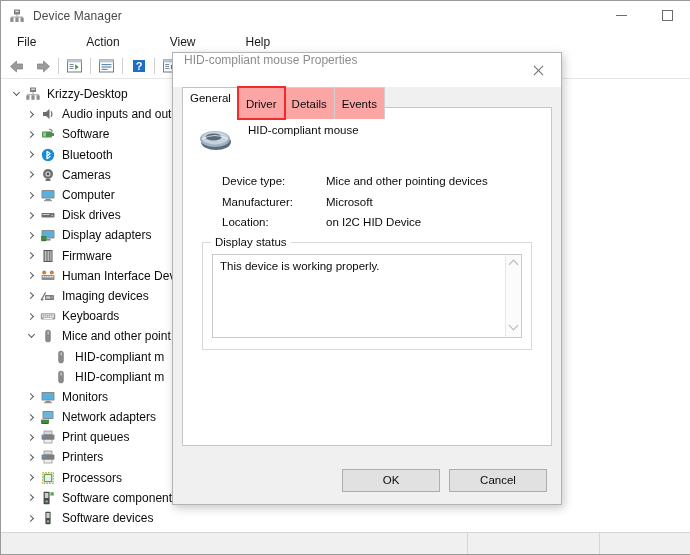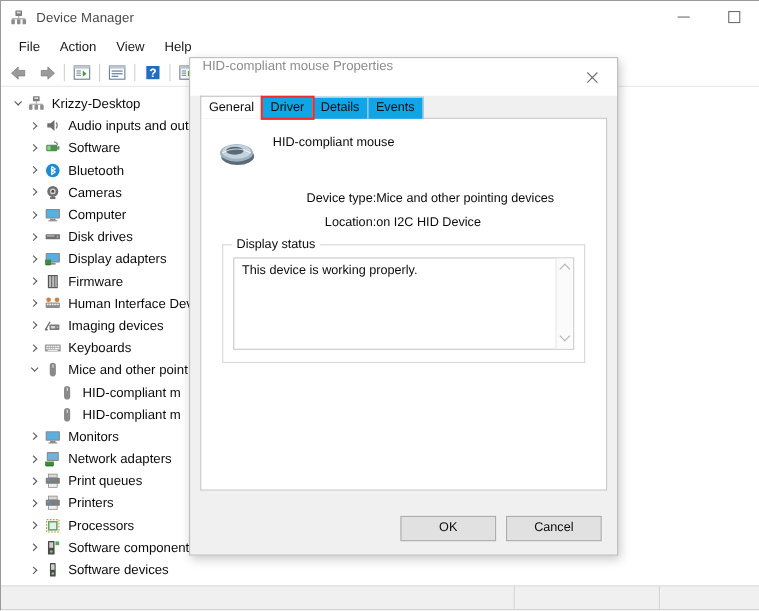--- a/index.html
+++ b/index.html
@@ -70,20 +70,21 @@
   }
 
   
   .menubar {
     height: 24px;
     display: flex;
     align-items: center;
     padding-left: 7px;
     background: #ffffff;
     flex: 0 0 24px;
+    gap: 32px;
   }
   .menu-item {
     font-size: 12px;
     color: #1a1a1a;
     padding: 2px 9px;
     cursor: default;
   }
 
   
   .toolbar {
@@ -210,33 +211,33 @@
     padding: 0 9px;
     display: flex;
     flex-direction: column;
   }
 
   
   .tabstrip {
     height: 21px;
     flex: 0 0 21px;
     display: flex;
-    align-items: center;
+    align-items: flex-start;
     position: relative;
     z-index: 2;
   }
   .tab {
-    height: 20px;
+    height: 32px;
     padding: 0 7px;
     font-size: 11.5px;
     color: #0b0b0b;
     display: flex; align-items: center;
     border: 1px solid #cfcfcf;
     border-bottom: none;
-    background: #0ea5e9;
+    background: #fca5a5;
     margin-right: -1px;
     position: relative;
   }
   .tab.active {
     background: #ffffff;
     border-color: #c2c2c2;
     height: 21px;
     z-index: 3;
   }
   .tab.highlight {
@@ -266,21 +267,21 @@
     margin-right: 15px;
     margin-top: 3px;
     position: relative;
   }
   .dev-name {
     font-size: 11.5px;
     color: #0b0b0b;
     margin-top: 2px;
   }
 
-  .prop-table { margin-left: 39px; text-align: right; }
+  .prop-table { margin-left: 23px; }
   .prop-row {
     display: flex;
     margin-bottom: 8.5px;
     font-size: 11.5px;
     color: #0b0b0b;
   }
   .prop-key { width: 104px; flex: 0 0 104px; }
   .prop-val { }
 
   .groupbox {
@@ -333,21 +334,21 @@
     height: 48px;
     flex: 0 0 48px;
     background: #f0f0f0;
     display: flex;
     align-items: center;
     justify-content: flex-end;
     padding-right: 14px;
     gap: 9px;
   }
   .dlg-btn {
-    width: 87px; height: 23px;
+    width: 98px; height: 23px;
     background: #e1e1e1;
     border: 1px solid #adadad;
     font-size: 11.5px;
     color: #0b0b0b;
     font-family: "Liberation Sans", sans-serif;
     display: flex; align-items: center; justify-content: center;
     cursor: default;
   }
 </style>
 </head>
@@ -826,20 +827,24 @@
           </div>
           <div class="dev-name">HID-compliant mouse</div>
         </div>
 
         <div class="prop-table">
           <div class="prop-row">
             <div class="prop-key">Device type:</div>
             <div class="prop-val">Mice and other pointing devices</div>
           </div>
           <div class="prop-row">
+            <div class="prop-key">Manufacturer:</div>
+            <div class="prop-val">Microsoft</div>
+          </div>
+          <div class="prop-row">
             <div class="prop-key">Location:</div>
             <div class="prop-val">on I2C HID Device</div>
           </div>
         </div>
 
         <div class="groupbox">
           <div class="gb-legend">Display status</div>
           <div class="status-box">
             <div class="status-text">This device is working properly.</div>
             <div class="vscroll">

